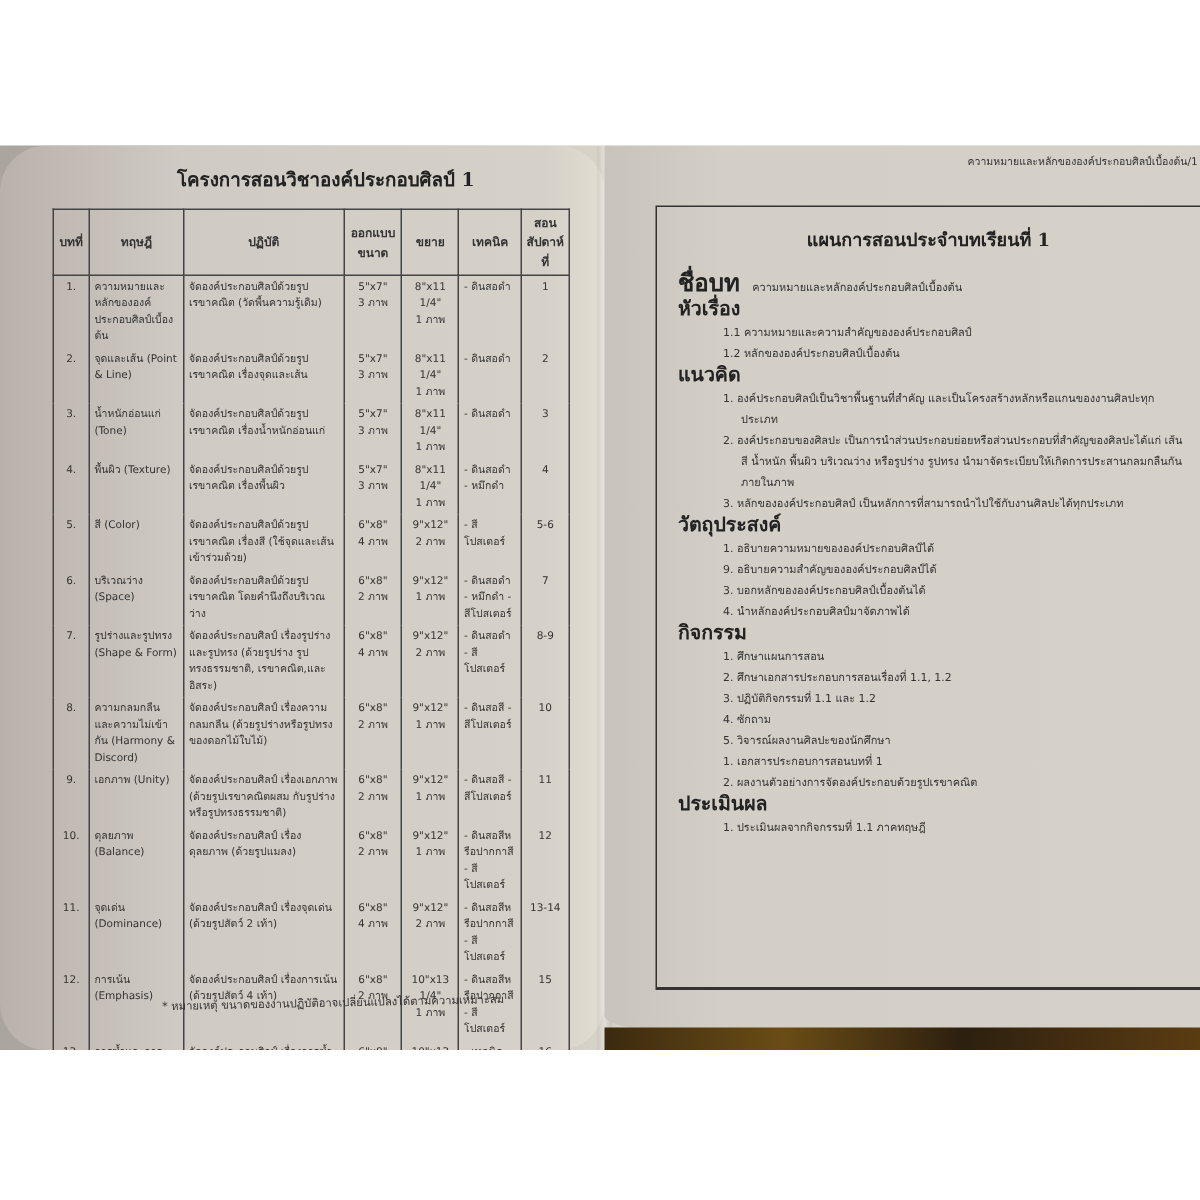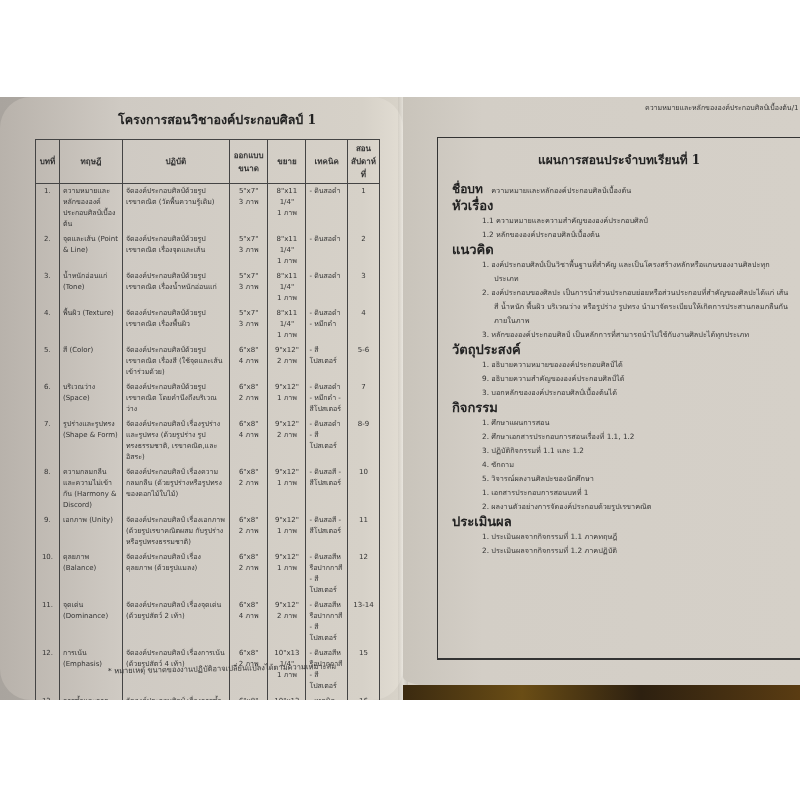--- a/index.html
+++ b/index.html
@@ -24,21 +24,21 @@
   .c-tech{width:36px;}
   .c-week{width:20px;text-align:center;}
   .row-cell{height:31px;}
   .note{position:absolute;left:108px;top:565px;font-size:7.5px;color:#333;transform:rotate(-1.2deg);}
 
   .running-head{position:absolute;left:616px;top:5px;font-size:7px;color:#333;white-space:nowrap;}
   .plan-box{position:absolute;left:437px;top:40px;width:337px;height:520px;border:1.5px solid #333;border-bottom-width:2px;}
   .plan-title{position:absolute;left:0;width:100%;top:12px;text-align:center;font-family:"DejaVu Serif",serif;font-weight:bold;font-size:12px;color:#222;}
   .plan-body{position:absolute;left:14px;top:44px;right:10px;font-size:7.3px;line-height:14px;color:#333;}
   .sec-h{font-weight:bold;font-size:13px;line-height:16px;color:#222;}
-  .sec-h-inline{font-weight:bold;font-size:12px;color:#222;margin-right:6px;}
+  .sec-h-inline{font-weight:bold;font-size:16px;color:#222;margin-right:6px;}
   .item{padding-left:30px;}
   .item-hang{padding-left:42px;text-indent:-12px;}
 </style>
 </head>
 <body>
 
 <div class="photo">
   <div class="page-left">
     <div class="left-title">โครงการสอนวิชาองค์ประกอบศิลป์ 1</div>
     <table class="tbl">
@@ -270,35 +270,35 @@
         <div id="sec-concepts">
             <div class="item-hang">1. องค์ประกอบศิลป์เป็นวิชาพื้นฐานที่สำคัญ และเป็นโครงสร้างหลักหรือแกนของงานศิลปะทุกประเภท</div>
             <div class="item-hang">2. องค์ประกอบของศิลปะ เป็นการนำส่วนประกอบย่อยหรือส่วนประกอบที่สำคัญของศิลปะได้แก่ เส้น สี น้ำหนัก พื้นผิว บริเวณว่าง หรือรูปร่าง รูปทรง นำมาจัดระเบียบให้เกิดการประสานกลมกลืนกันภายในภาพ</div>
             <div class="item-hang">3. หลักขององค์ประกอบศิลป์ เป็นหลักการที่สามารถนำไปใช้กับงานศิลปะได้ทุกประเภท</div>
           </div>
         <div class="sec-h">วัตถุประสงค์</div>
         <div id="sec-objectives">
             <div class="item">1. อธิบายความหมายขององค์ประกอบศิลป์ได้</div>
             <div class="item">9. อธิบายความสำคัญขององค์ประกอบศิลป์ได้</div>
             <div class="item">3. บอกหลักขององค์ประกอบศิลป์เบื้องต้นได้</div>
+            <div class="item">4. นำหลักองค์ประกอบศิลป์มาจัดภาพได้</div>
           </div>
         <div class="sec-h">กิจกรรม</div>
         <div id="sec-activities">
             <div class="item">1. ศึกษาแผนการสอน</div>
             <div class="item">2. ศึกษาเอกสารประกอบการสอนเรื่องที่ 1.1, 1.2</div>
             <div class="item">3. ปฏิบัติกิจกรรมที่ 1.1 และ 1.2</div>
             <div class="item">4. ซักถาม</div>
             <div class="item">5. วิจารณ์ผลงานศิลปะของนักศึกษา</div>
           </div>
         <div id="sec-media">
             <div class="item">1. เอกสารประกอบการสอนบทที่ 1</div>
             <div class="item">2. ผลงานตัวอย่างการจัดองค์ประกอบด้วยรูปเรขาคณิต</div>
           </div>
         <div class="sec-h">ประเมินผล</div>
         <div id="sec-evaluation">
             <div class="item">1. ประเมินผลจากกิจกรรมที่ 1.1 ภาคทฤษฎี</div>
-            <div class="item">2. ประเมินผลจากกิจกรรมที่ 1.2 ภาคปฏิบัติ</div>
           </div>
       </div>
     </div>
   </div>
   <div class="desk"></div>
 </div>
 
 </body></html>

